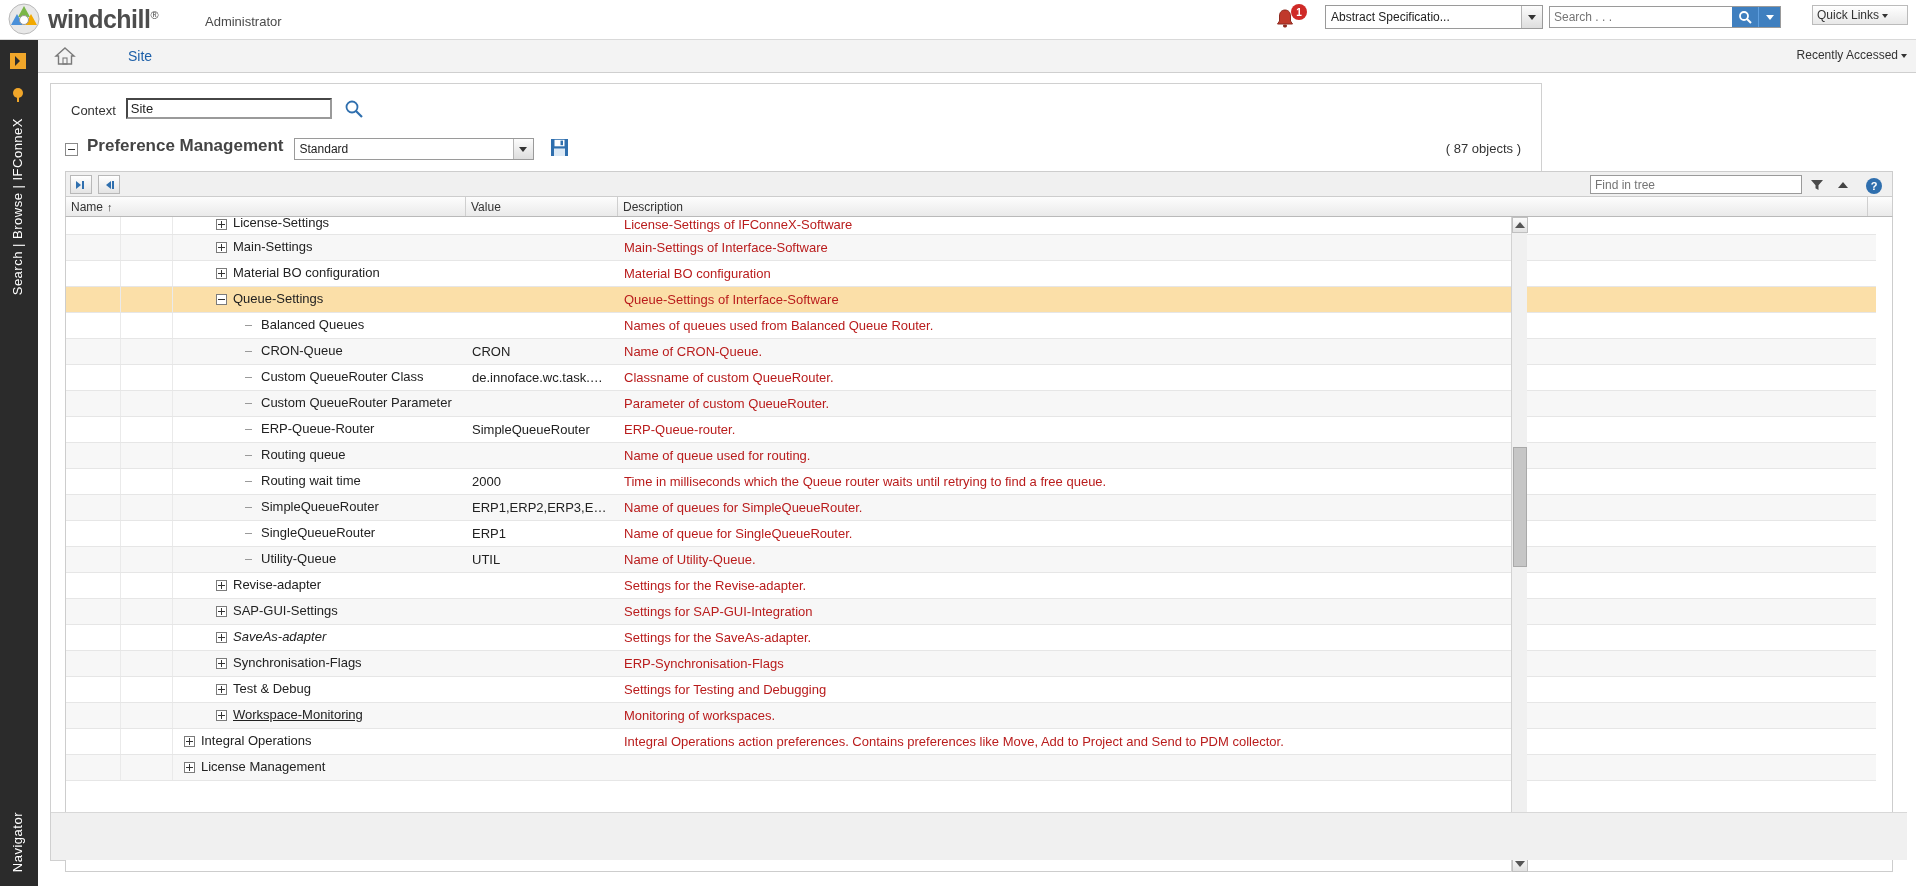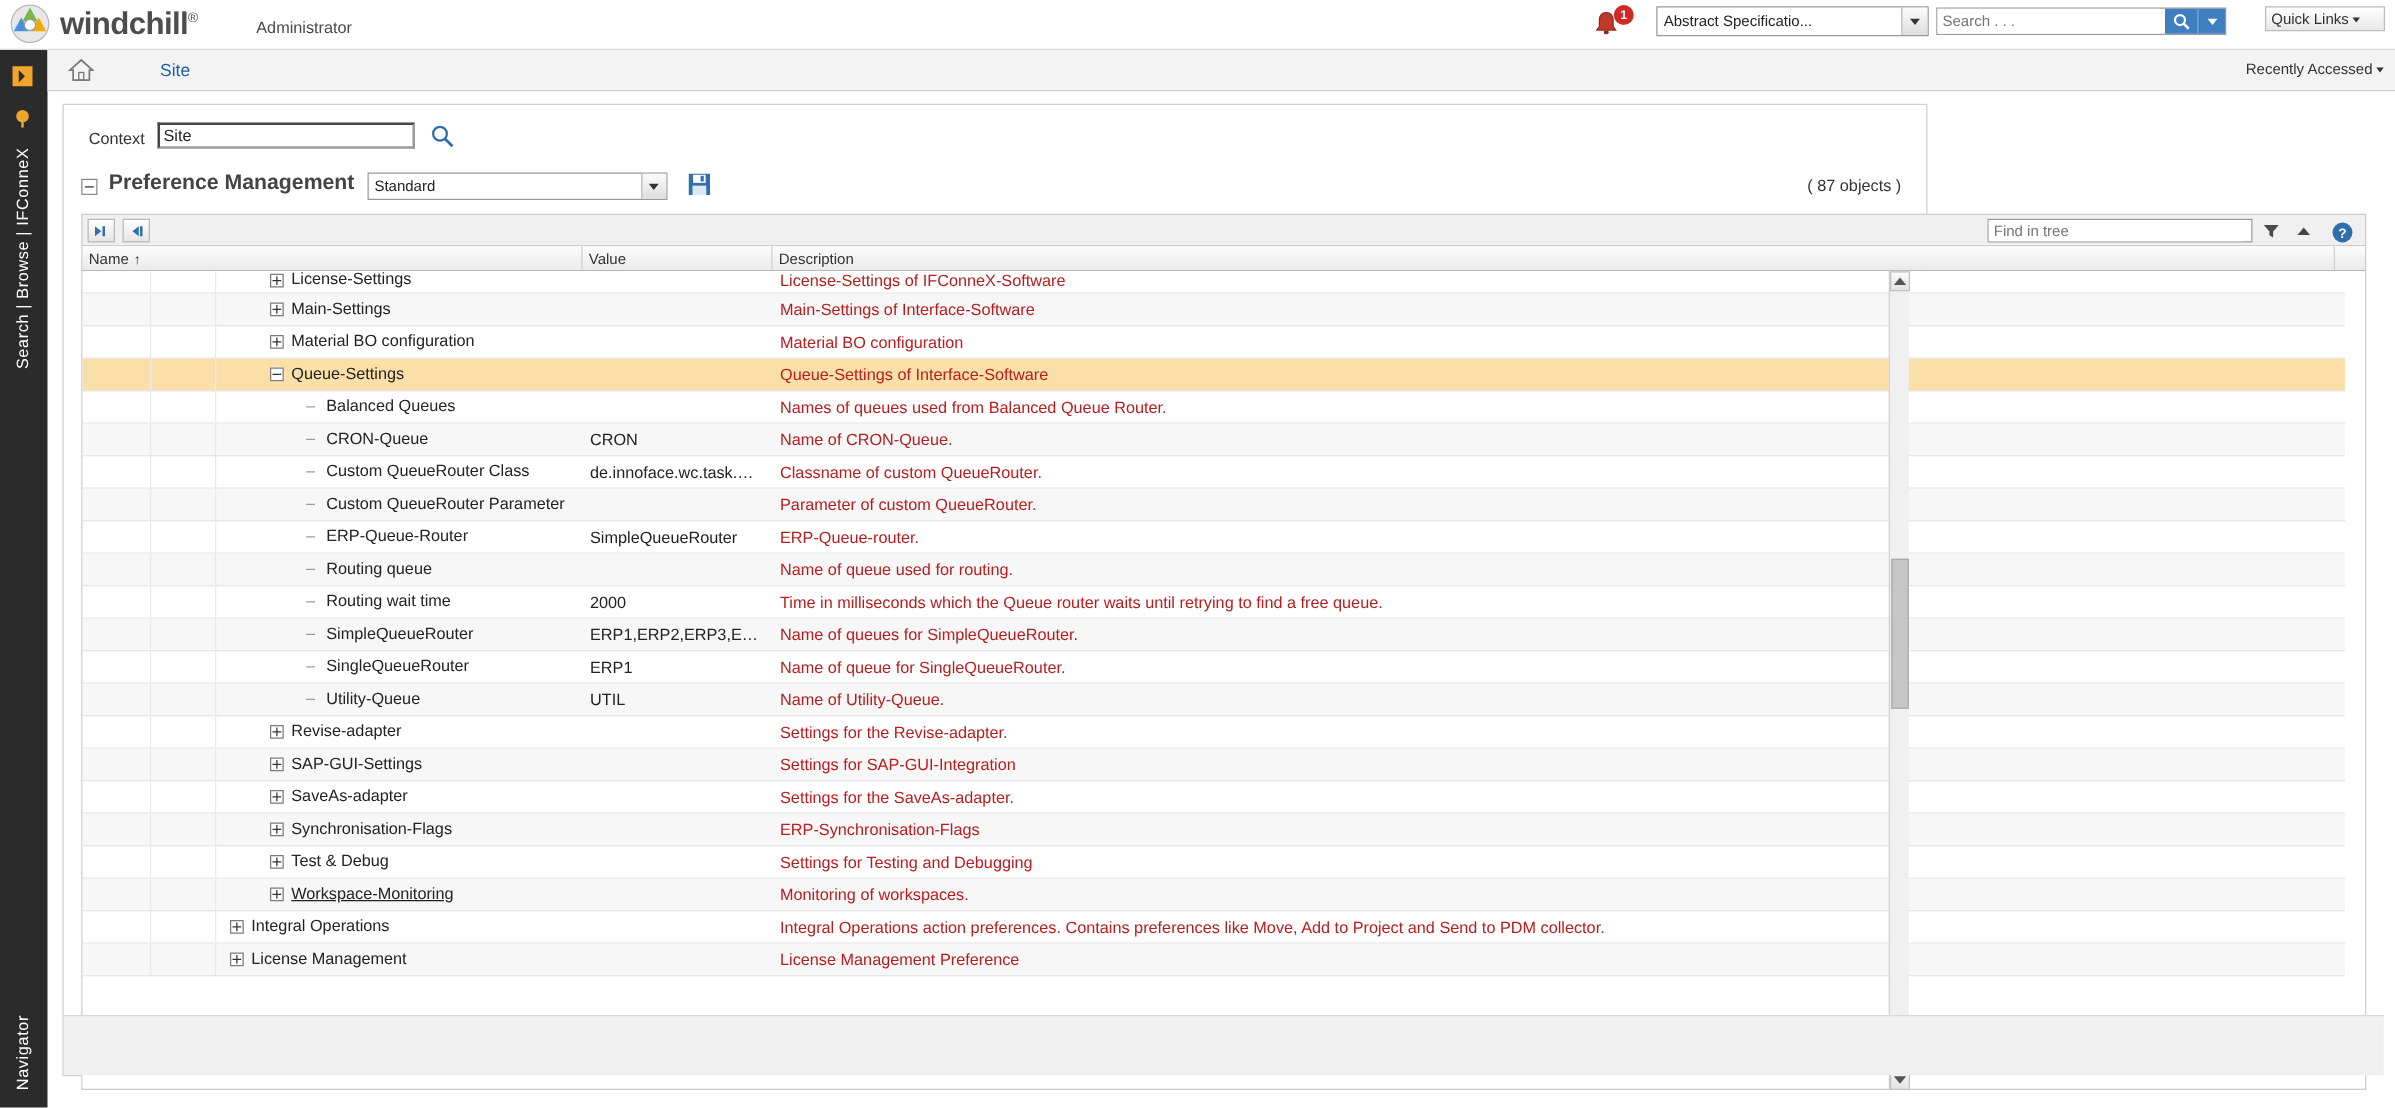--- a/index.html
+++ b/index.html
@@ -554,21 +554,21 @@
         <div class="gut2"></div>
         <span class="expander plus" style="left: 150px;"></span>
         <span class="node-label" style="left: 167px;">SAP-GUI-Settings</span>
         <div class="cell-value"></div>
         <div class="cell-desc">Settings for SAP-GUI-Integration</div>
       </div>
       <div class="row">
         <div class="gut1"></div>
         <div class="gut2"></div>
         <span class="expander plus" style="left: 150px;"></span>
-        <span class="node-label" style="left: 167px;">SaveAs-adapter</span>
+        <span class="node-label" style="left: 167px; font-style: italic;">SaveAs-adapter</span>
         <div class="cell-value"></div>
         <div class="cell-desc">Settings for the SaveAs-adapter.</div>
       </div>
       <div class="row alt">
         <div class="gut1"></div>
         <div class="gut2"></div>
         <span class="expander plus" style="left: 150px;"></span>
         <span class="node-label" style="left: 167px;">Synchronisation-Flags</span>
         <div class="cell-value"></div>
         <div class="cell-desc">ERP-Synchronisation-Flags</div>
@@ -596,21 +596,20 @@
         <span class="node-label" style="left: 135px;">Integral Operations</span>
         <div class="cell-value"></div>
         <div class="cell-desc">Integral Operations action preferences. Contains preferences like Move, Add to Project and Send to PDM collector.</div>
       </div>
       <div class="row alt">
         <div class="gut1"></div>
         <div class="gut2"></div>
         <span class="expander plus" style="left: 118px;"></span>
         <span class="node-label" style="left: 135px;">License Management</span>
         <div class="cell-value"></div>
-        <div class="cell-desc">License Management Preference</div>
       </div>
     </div>
 
   <div class="vscroll" style="right:14px;">
     <div class="vscroll-up">
         <span class="tri-up" style="border-bottom-color:#555;"></span>
       </div>
     <div class="vscroll-thumb" style="top:230px; height:120px;"></div>
     <div class="vscroll-down">
         <span class="tri-down" style="border-top-color:#555;"></span>

